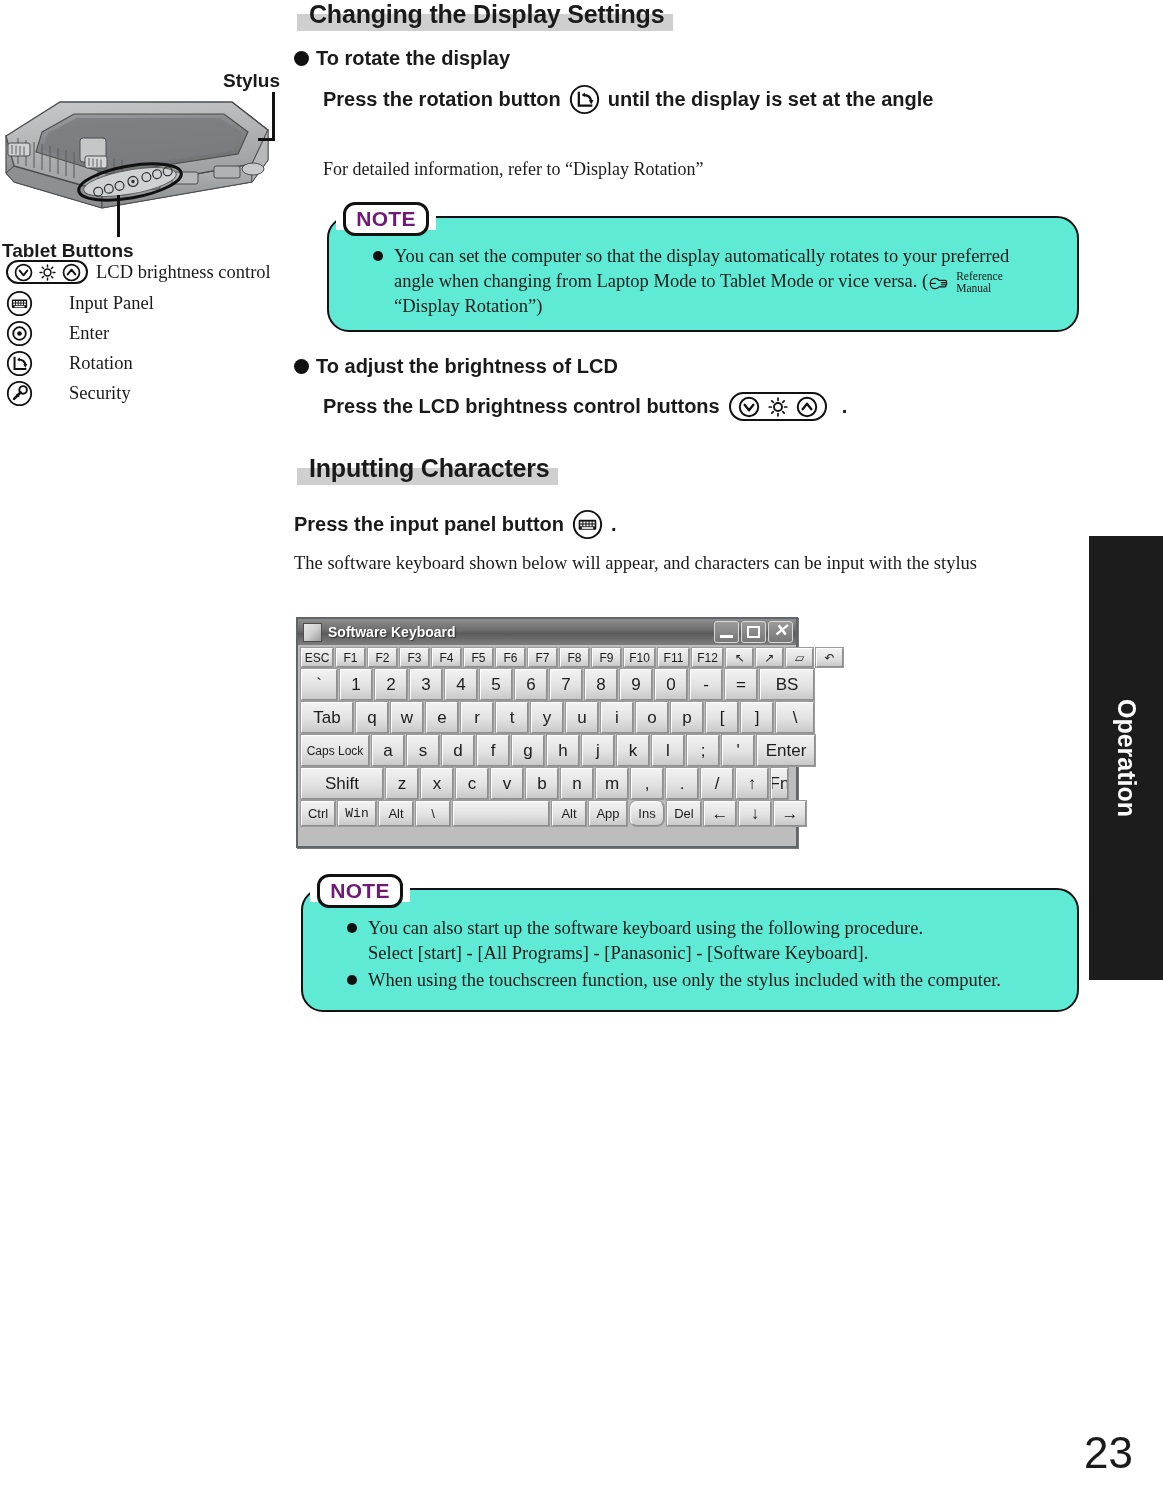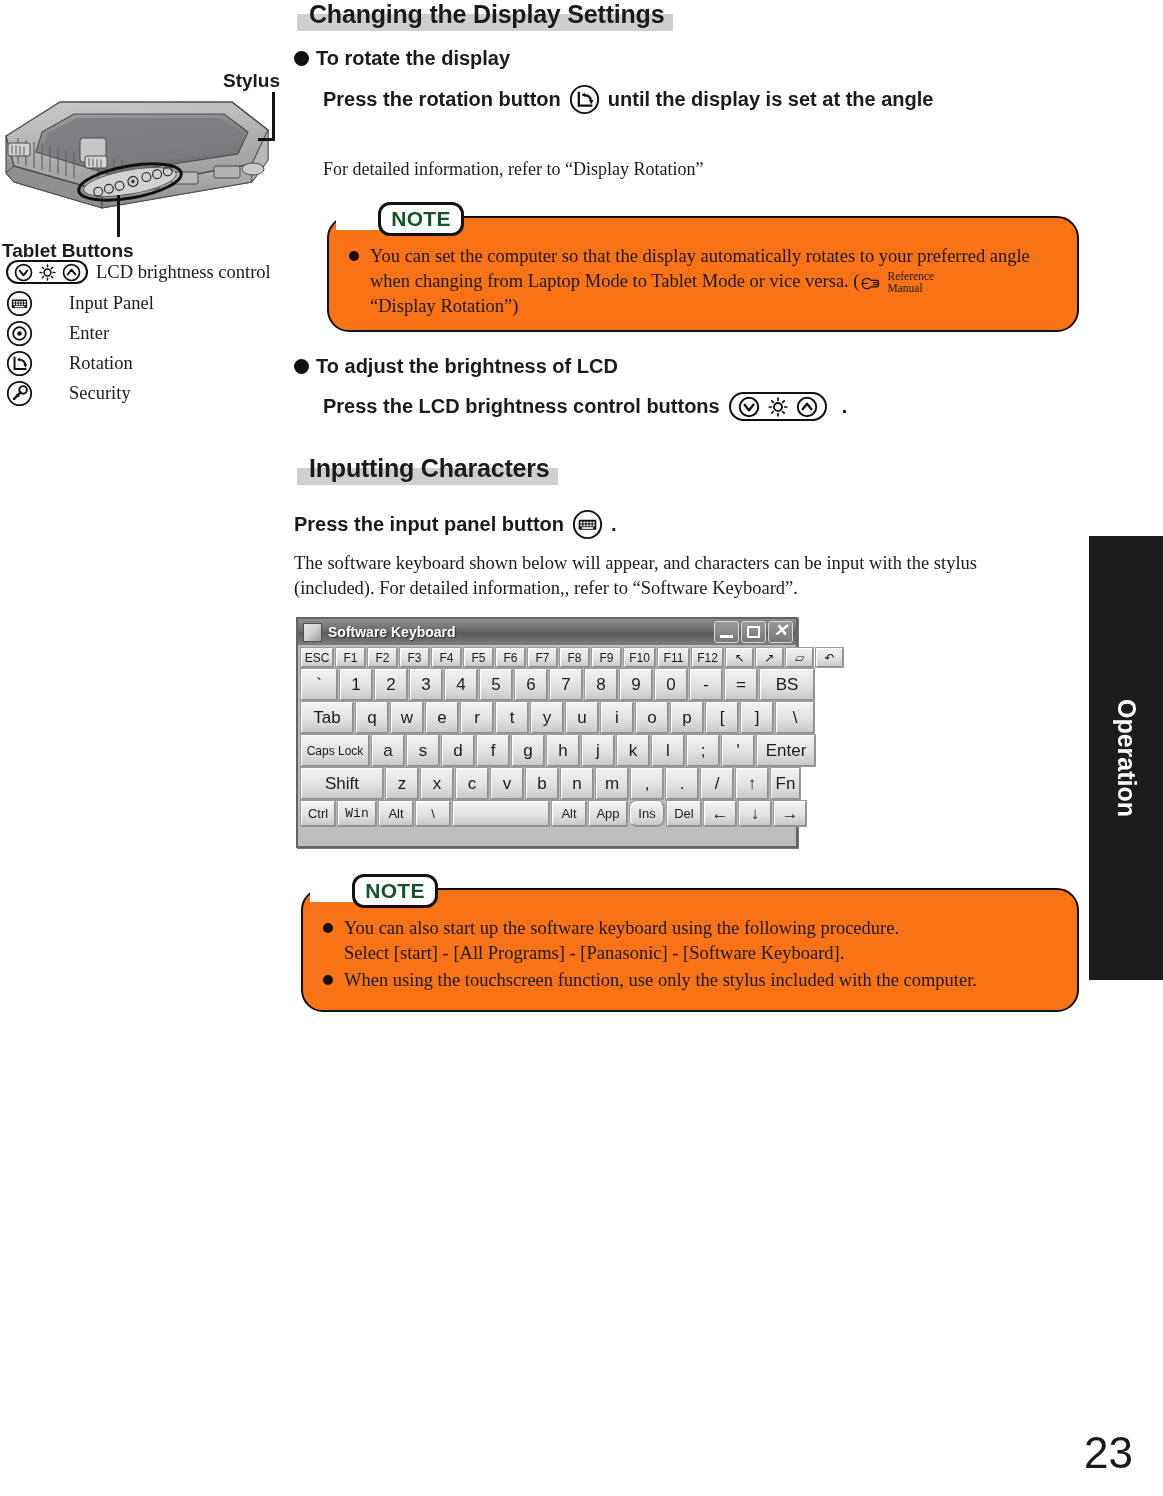--- a/index.html
+++ b/index.html
@@ -89,38 +89,38 @@
     padding: 0 5px;
     flex: none;
   }
 
   
   .note-box {
     position: absolute;
     border: 2.6px solid #111;
     border-radius: 22px;
     box-sizing: border-box;
-    background: #f97316;
+    background: #5eead4;
+    padding-left: 24px;
   }
   .note-tab {
     position: absolute;
     background: #fff;
     border: 3.4px solid #111;
     border-radius: 12px;
     box-sizing: border-box;
     font-family: "Liberation Sans", "DejaVu Sans", sans-serif;
     font-weight: bold;
     font-size: 21px;
-    color: #14532d;
+    color: #701a75;
     display: flex;
     align-items: center;
     justify-content: center;
     letter-spacing: 0.3px;
     z-index: 3;
-    margin-left: 35px;
   }
   .note-mask {
     position: absolute;
     background: #fff;
     z-index: 2;
   }
   .note-item {
     display: flex;
     font-family: "Liberation Serif", "DejaVu Serif", serif;
     font-size: 18.5px;
@@ -549,21 +549,20 @@
           <rect x="17" y="15" width="2" height="1.8"></rect>
         <rect x="20" y="15" width="2" height="1.8"></rect>
         <rect x="9.5" y="17.6" width="11" height="1.6"></rect>
       </g>
     </svg>
     <span>.</span>
   </div>
 
   <div class="serif-para" style="left:294px; top:551px; width:790px;">
     <span>The software keyboard shown below will appear, and characters can be input with the stylus</span><br>
-    <span>(included).  For detailed information,, refer to “Software Keyboard”.</span>
   </div>
 
   <div id="sk-window">
     <div id="sk-title">
       <span class="sysicon"></span>
       <span class="t">Software Keyboard</span>
       <span class="wbtn min">
           <i></i>
         </span>
       <span class="wbtn max">
@@ -646,21 +645,21 @@
           <div class="key" style="width: 32px;">x</div>
           <div class="key" style="width: 32px;">c</div>
           <div class="key" style="width: 32px;">v</div>
           <div class="key" style="width: 32px;">b</div>
           <div class="key" style="width: 32px;">n</div>
           <div class="key" style="width: 32px;">m</div>
           <div class="key" style="width: 32px;">,</div>
           <div class="key" style="width: 32px;">.</div>
           <div class="key" style="width: 32px;">/</div>
           <div class="key" style="width: 32px; font-size: 17px; font-weight: bold;">↑</div>
-          <div class="key" style="width: 29px;">Fn</div>
+          <div class="key" style="width: 17px;">Fn</div>
         </div>
         <div class="krow bot">
           <div class="key" style="width: 34px;">Ctrl</div>
           <div class="key" style="width: 38px; font-family: Liberation Mono, monospace;">Win</div>
           <div class="key" style="width: 34px;">Alt</div>
           <div class="key" style="width: 34px;">\</div>
           <div class="key" style="width: 96px;"></div>
           <div class="key" style="width: 34px;">Alt</div>
           <div class="key" style="width: 38px;">App</div>
           <div class="key" style="width: 34px; border-radius: 7px;">Ins</div>

